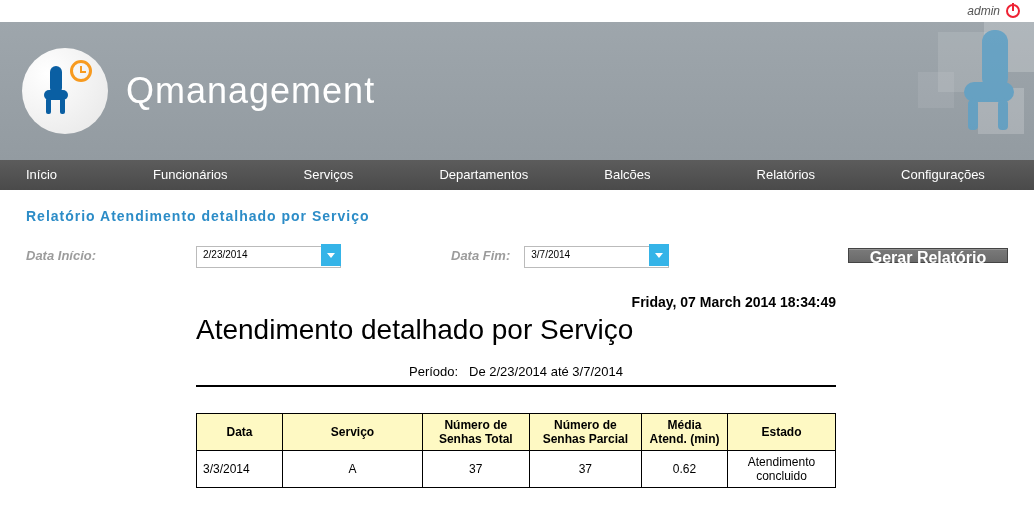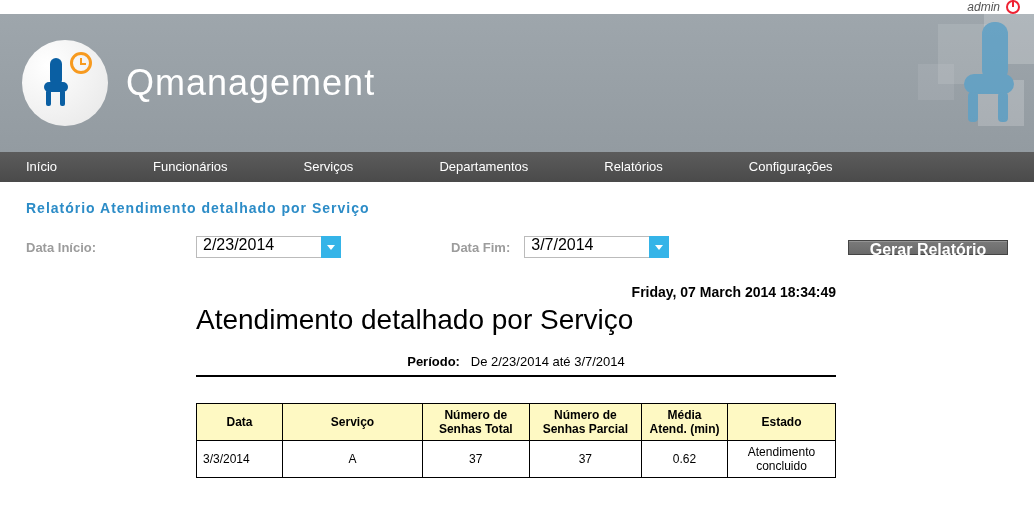--- a/index.html
+++ b/index.html
@@ -1,17 +1,17 @@
 <!DOCTYPE html>
 <html><head>
   <meta charset="utf-8">
   <style>
     * { margin:0; padding:0; box-sizing:border-box; font-family:Arial,Helvetica,sans-serif; }
     body { background:#fff; width:1034px; }
-    .top-strip { height:14px; display:flex; justify-content:flex-end; align-items:center; padding-right:14px; font-size:12px; color:#555; }
+    .top-strip { height:22px; display:flex; justify-content:flex-end; align-items:center; padding-right:14px; font-size:12px; color:#555; }
     .top-strip span { margin-right:6px; font-style:italic; }
     .power { width:14px; height:14px; border:2px solid #e23; border-radius:50%; position:relative; cursor:pointer; }
     .power::after { content:""; position:absolute; top:-3px; left:4px; width:2px; height:8px; background:#e23; }
     .banner { height:138px; background:linear-gradient(#9ea6ac,#939ba1); display:flex; align-items:center; padding-left:22px; position:relative; overflow:hidden; }
     .logo-circ { width:86px; height:86px; border-radius:50%; background:radial-gradient(circle at 30% 30%,#fff,#e6e6e6); display:flex; align-items:center; justify-content:center; margin-right:18px; }
     .logo-inner { width:62px; height:62px; position:relative; }
     .chair { position:absolute; width:28px; height:50px; left:10px; top:6px; }
     .chair-back { position:absolute; left:6px; top:0; width:12px; height:28px; background:#0a5fa3; border-radius:6px; }
     .chair-seat { position:absolute; left:0; top:24px; width:24px; height:10px; background:#0a5fa3; border-radius:5px; }
     .chair-leg1 { position:absolute; left:2px; top:32px; width:5px; height:16px; background:#0a5fa3; border-radius:2px; }
@@ -30,31 +30,31 @@
     .deco .bigchair .cb { width:26px; height:60px; background:#3fa2d9; border-radius:12px; position:absolute; left:18px; }
     .deco .bigchair .cs { width:50px; height:20px; background:#3fa2d9; border-radius:10px; position:absolute; top:52px; left:0; }
     .deco .bigchair .cl1 { width:10px; height:30px; background:#3fa2d9; border-radius:4px; position:absolute; top:70px; left:4px; }
     .deco .bigchair .cl2 { width:10px; height:30px; background:#3fa2d9; border-radius:4px; position:absolute; top:70px; left:34px; }
     .nav { height:30px; background:linear-gradient(#5c5c5c,#4a4a4a); display:flex; align-items:center; padding:0 8px; }
     .nav a { color:#fff; text-decoration:none; font-size:13px; padding:0 18px; line-height:30px; cursor:pointer; }
     .n1 { margin-right:60px; } .n2 { margin-right:40px; } .n3 { margin-right:50px; } .n4 { margin-right:40px; } .n5 { margin-right:70px; } .n6 { margin-right:50px; }
     .page { padding:10px 26px 30px; }
     .crumb { color:#2c8cc7; font-size:14px; font-weight:bold; letter-spacing:1px; margin:8px 0 20px; }
     .filters { display:flex; align-items:center; margin-bottom:26px; }
-    .flabel { color:#9c9c9c; font-size:13px; font-weight:bold; }
+    .flabel { color:#9c9c9c; font-size:13px; font-weight:bold;font-style:italic; }
     .datebox { position:relative; display:inline-block; }
-    .datebox input { width:145px; height:22px; border:1px solid #bbb; padding:0 22px 4px 6px; font-size:16px; }
+    .datebox input { width:145px; height:22px; border:1px solid #bbb; padding:0 22px 4px 6px; font-size:10px; }
     .datebox .dd { position:absolute; right:0; top:0; width:20px; height:22px; background:#35b4e8; display:flex; align-items:center; justify-content:center; cursor:pointer; }
     .datebox .dd::after { content:""; border-left:4px solid transparent; border-right:4px solid transparent; border-top:5px solid #fff; }
     .gen-btn { margin-left:auto; width:160px; height:15px; background:linear-gradient(#7a7a7a,#6a6a6a); border:1px solid #444; color:#fff; font-size:16px; font-weight:bold; cursor:pointer; box-shadow:inset 0 1px 0 rgba(255,255,255,.2); }
     .report { width:640px; margin-left:170px; }
     .ts { text-align:right; font-size:14px; font-weight:bold; margin-bottom:4px; }
     .rtitle { font-size:28px; font-weight:normal; margin-bottom:18px; }
     .period { text-align:center; font-size:13px; margin-bottom:6px; }
-    .period b { font-weight:bold; }
+    .period b { font-weight:normal; }
     .hr { border-top:2px solid #000; margin-bottom:26px; }
     table { width:100%; border-collapse:collapse; font-size:12px; }
     th,td { border:1px solid #000; padding:4px 6px; text-align:center; }
     th { background:#fef9c3; font-weight:bold; }
     th.first { width:86px; } th.srv { width:140px; }
   </style>
 </head>
 <body>
 
 <div class="top-strip">
@@ -87,20 +87,21 @@
         <div class="cl2"></div>
       </div>
   </div>
 </div>
 
 <div class="nav">
   <a class="n1">Início</a>
   <a class="n2">Funcionários</a>
   <a class="n3">Serviços</a>
   <a class="n4">Departamentos</a>
+  <a class="n5">Balcões</a>
   <a class="n6">Relatórios</a>
   <a>Configurações</a>
 </div>
 
 <div class="page">
   <div class="crumb">Relatório Atendimento detalhado por Serviço</div>
 
   <div class="filters">
     <span class="flabel" style="width:170px">Data Início:</span>
     <div class="datebox">

